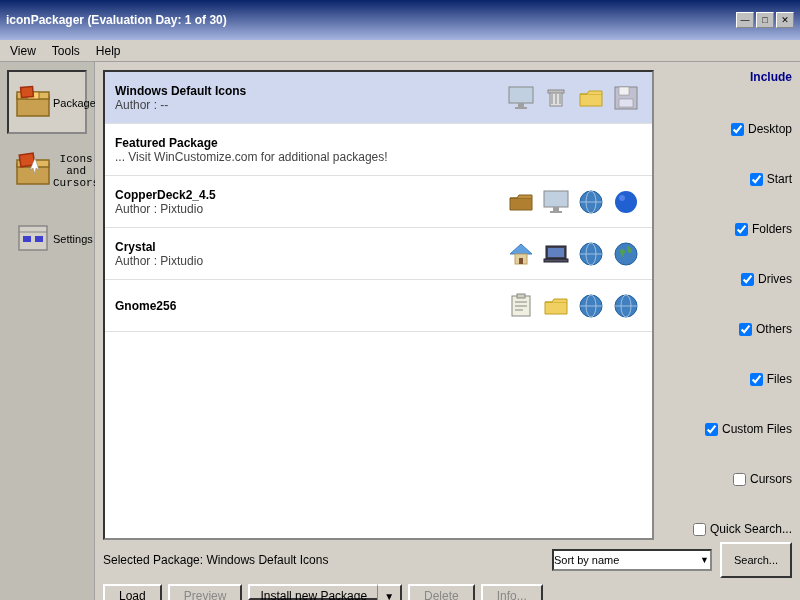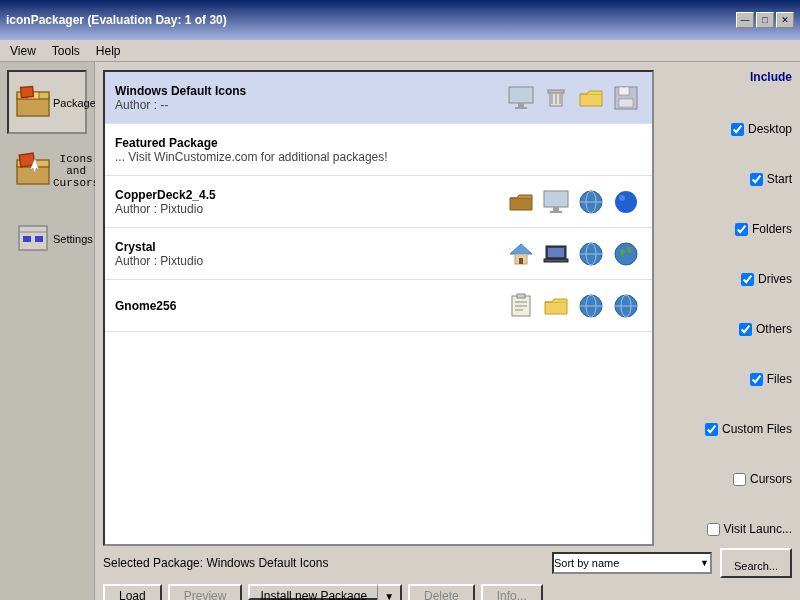--- a/index.html
+++ b/index.html
@@ -248,21 +248,21 @@
       pointer-events: none;
     }
     .search-btn {
       padding: 10px 12px;
       background: #d4d0c8;
       border: 2px outset #fff;
       border-bottom-color: #888;
       border-right-color: #888;
       cursor: pointer;
       font-size: 11px;
-      height: 30px;
+      height: 36px;
     }
 
     .bottom-row2 {
       display: flex;
       gap: 6px;
       align-items: center;
     }
     .win-btn {
       padding: 3px 14px;
       background: #d4d0c8;
@@ -548,21 +548,21 @@
           <div class="include-item">
             <input type="checkbox" checked="" style="">
             <label>Custom Files</label>
           </div>
           <div class="include-item">
             <input type="checkbox" style="">
             <label>Cursors</label>
           </div>
           <div class="include-item">
             <input type="checkbox" style="">
-            <label>Visit Launc...</label>
+            <label>Quick Search...</label>
           </div>
         </div>
     </div>
 
     <div class="bottom-bar">
       <div class="bottom-row1">
         <span class="selected-package-label">Selected Package: Windows Default Icons</span>
         <div class="sort-select-wrapper">
           <select class="sort-select">
           <option>Sort by name</option><option>Sort by author</option><option>Sort by date</option></select>

